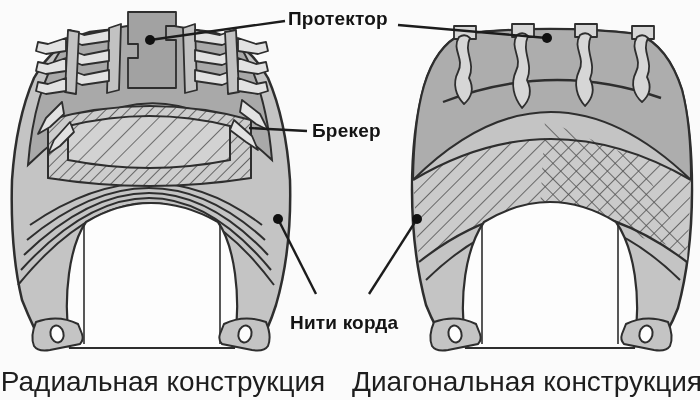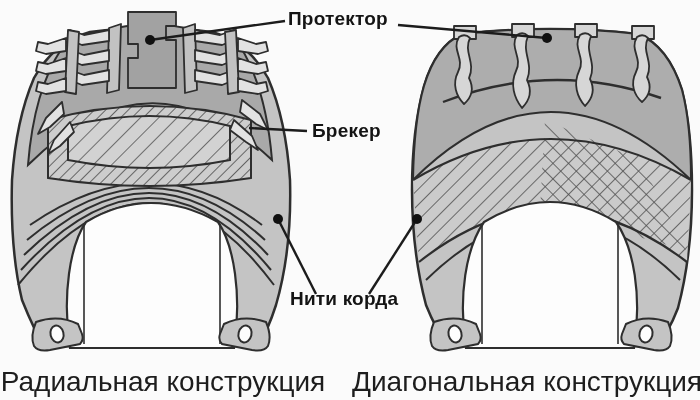--- a/index.html
+++ b/index.html
@@ -156,18 +156,18 @@
     <line x1="369" y1="294" x2="417" y2="219"></line>
     <circle cx="150" cy="40" r="5" fill="#111" stroke="none"></circle>
     <circle cx="547" cy="38" r="5" fill="#111" stroke="none"></circle>
     <circle cx="278" cy="219" r="5" fill="#111" stroke="none"></circle>
     <circle cx="417" cy="219" r="5" fill="#111" stroke="none"></circle>
   </g>
 </svg>
 
 <div class="callout" style="left:312px;top:120px;">Брекер</div>
 <div class="callout" style="left:288px;top:8px;">Протектор</div>
-<div class="callout" style="left:290px;top:288px;">Нити корда</div>
+<div class="callout" style="left:290px;top:312px;">Нити корда</div>
 
 <div class="caption" style="left:163px;text-align:right;">Радиальная конструкция</div>
 <div class="caption" style="left:527px;">Диагональная конструкция</div>
 
 </div>
 
 </body></html>

